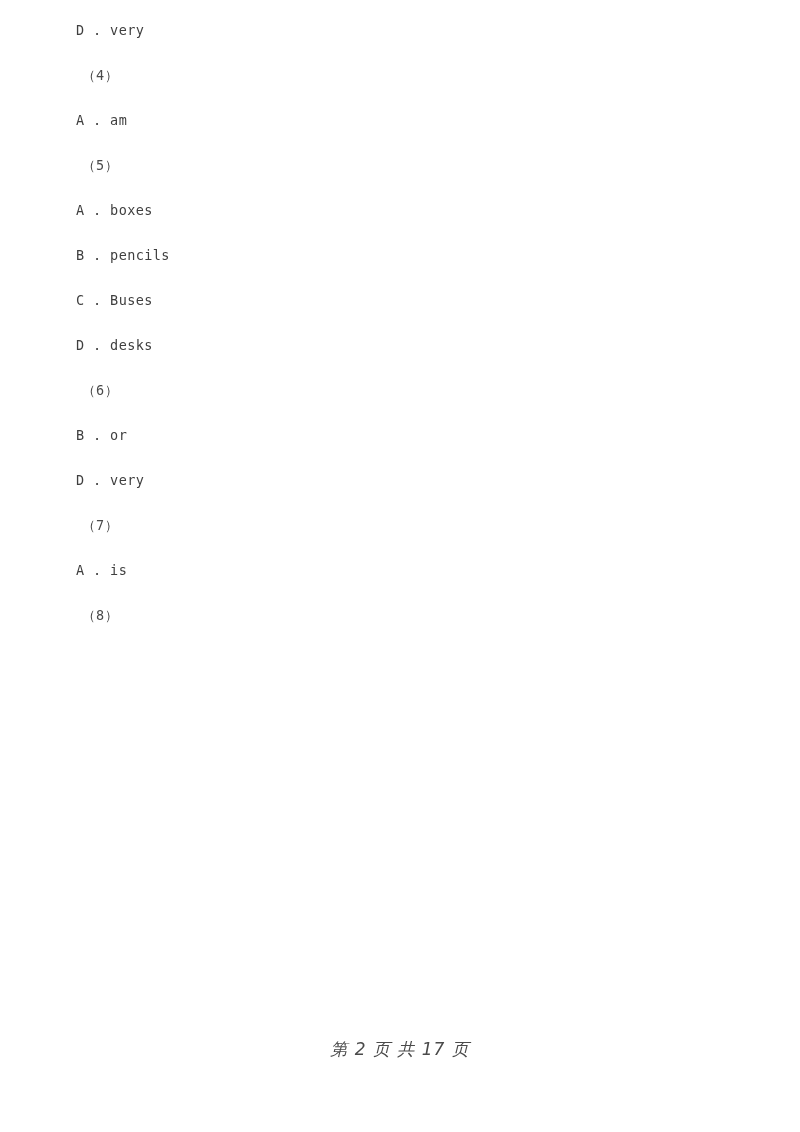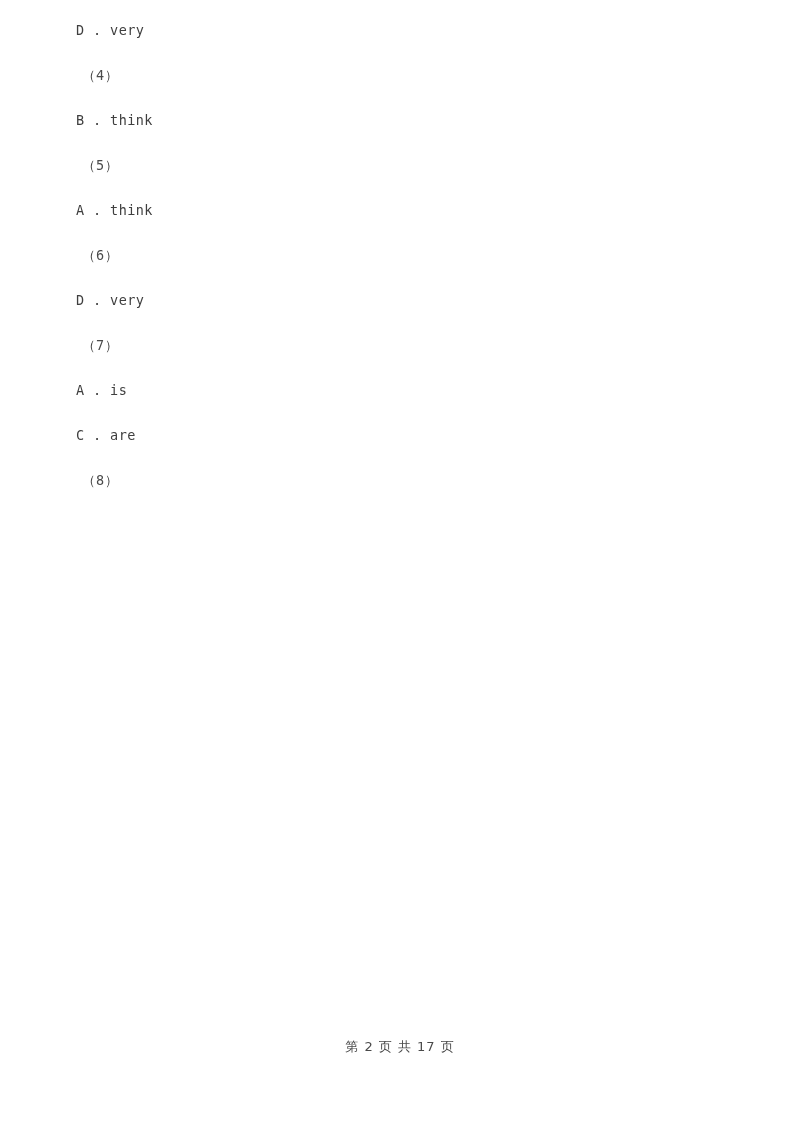--- a/index.html
+++ b/index.html
@@ -63,61 +63,71 @@
     display: flex;
     align-items: center;
   }
 
   .footer {
     position: absolute;
     left: 0;
     top: 1030px;
     width: 800px;
     text-align: center;
-    font-size: 13px;
+    font-size: 17px;
     color: #4a4a4a;
     letter-spacing: 1px;
     white-space: pre;
     font-family: "DejaVu Sans", "Liberation Sans", sans-serif;
+    font-style: italic;
   }
 </style>
 </head>
 <body>
 
 <div class="page">
   <div class="content">
 
   <div class="row">
         <div class="option">D . very</div>
       </div>
       <div class="row">
         <div class="qnum">（4）</div>
       </div>
       <div class="row">
-        <div class="option">B . think</div>
+        <div class="option">A . am</div>
       </div>
       <div class="row">
         <div class="qnum">（5）</div>
       </div>
       <div class="row">
-        <div class="option">A . think</div>
+        <div class="option">A . boxes</div>
+      </div>
+      <div class="row">
+        <div class="option">B . pencils</div>
+      </div>
+      <div class="row">
+        <div class="option">C . Buses</div>
+      </div>
+      <div class="row">
+        <div class="option">D . desks</div>
       </div>
       <div class="row">
         <div class="qnum">（6）</div>
+      </div>
+      <div class="row">
+        <div class="option">B . or</div>
       </div>
       <div class="row">
         <div class="option">D . very</div>
       </div>
       <div class="row">
         <div class="qnum">（7）</div>
       </div>
       <div class="row">
         <div class="option">A . is</div>
       </div>
       <div class="row">
-        <div class="option">C . are</div>
-      </div>
-      <div class="row">
         <div class="qnum">（8）</div>
       </div>
     </div>
   <div class="footer">第 2 页 共 17 页</div>
 </div>
 
 </body></html>

